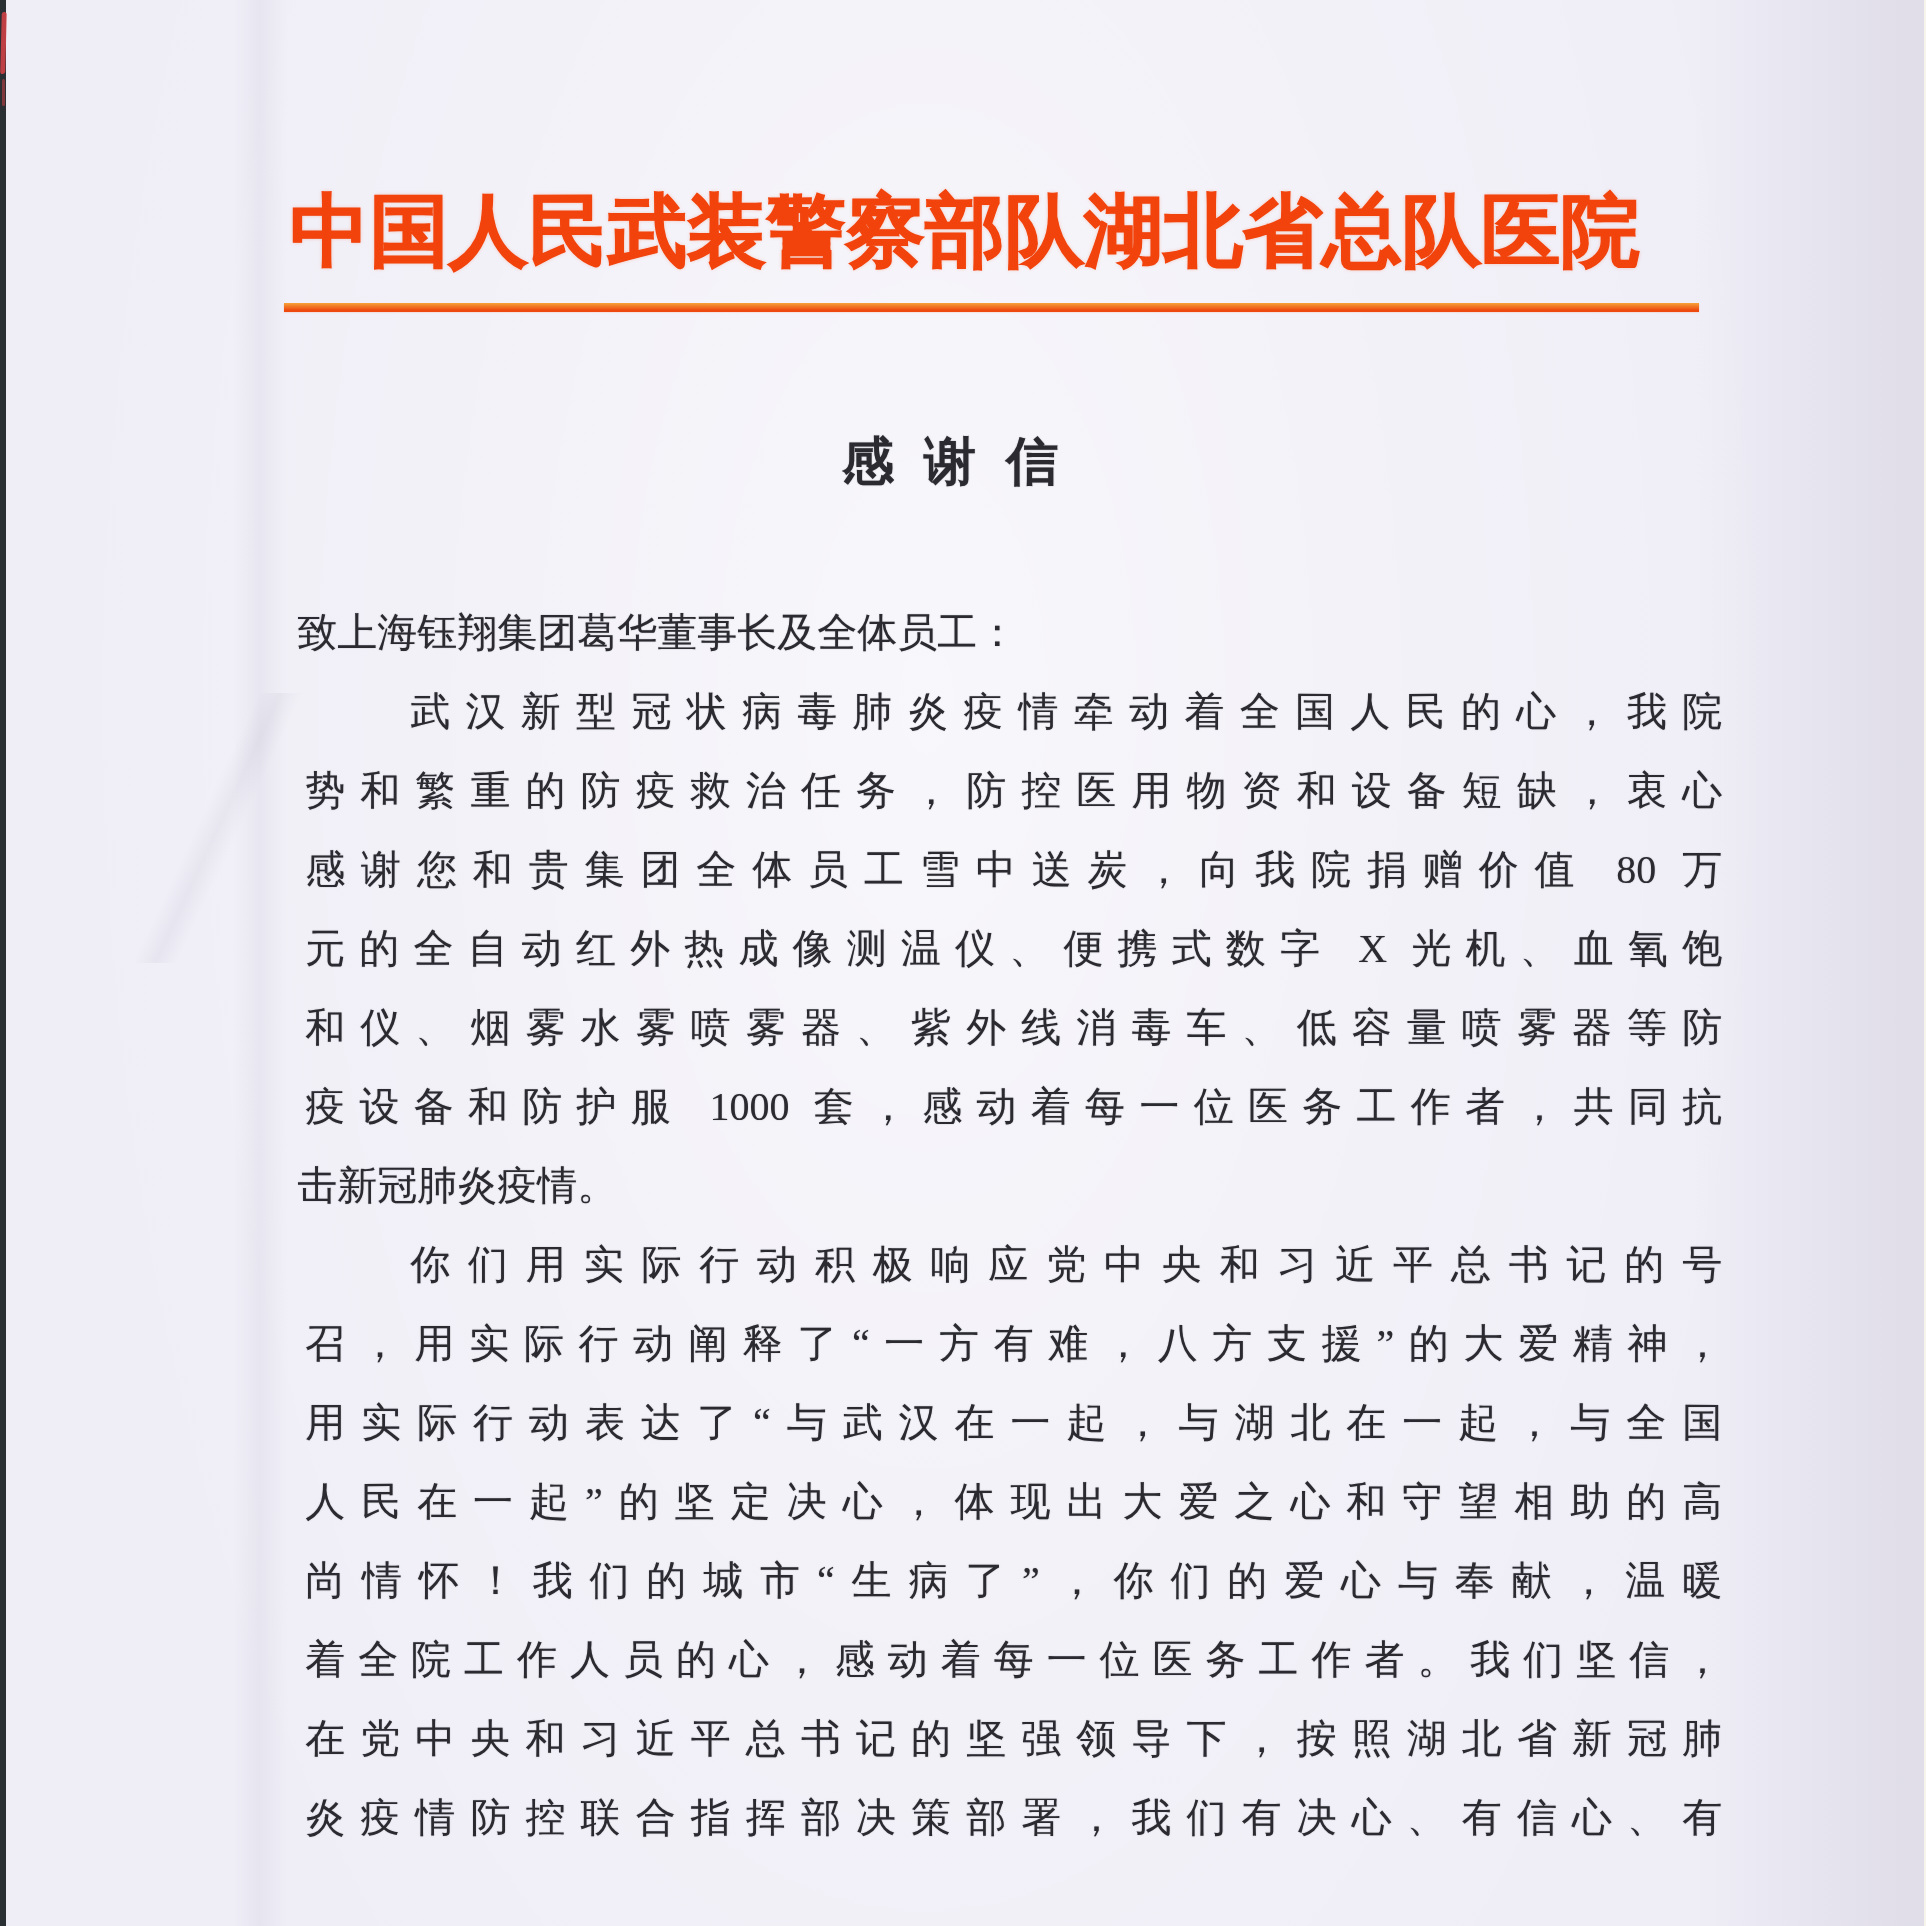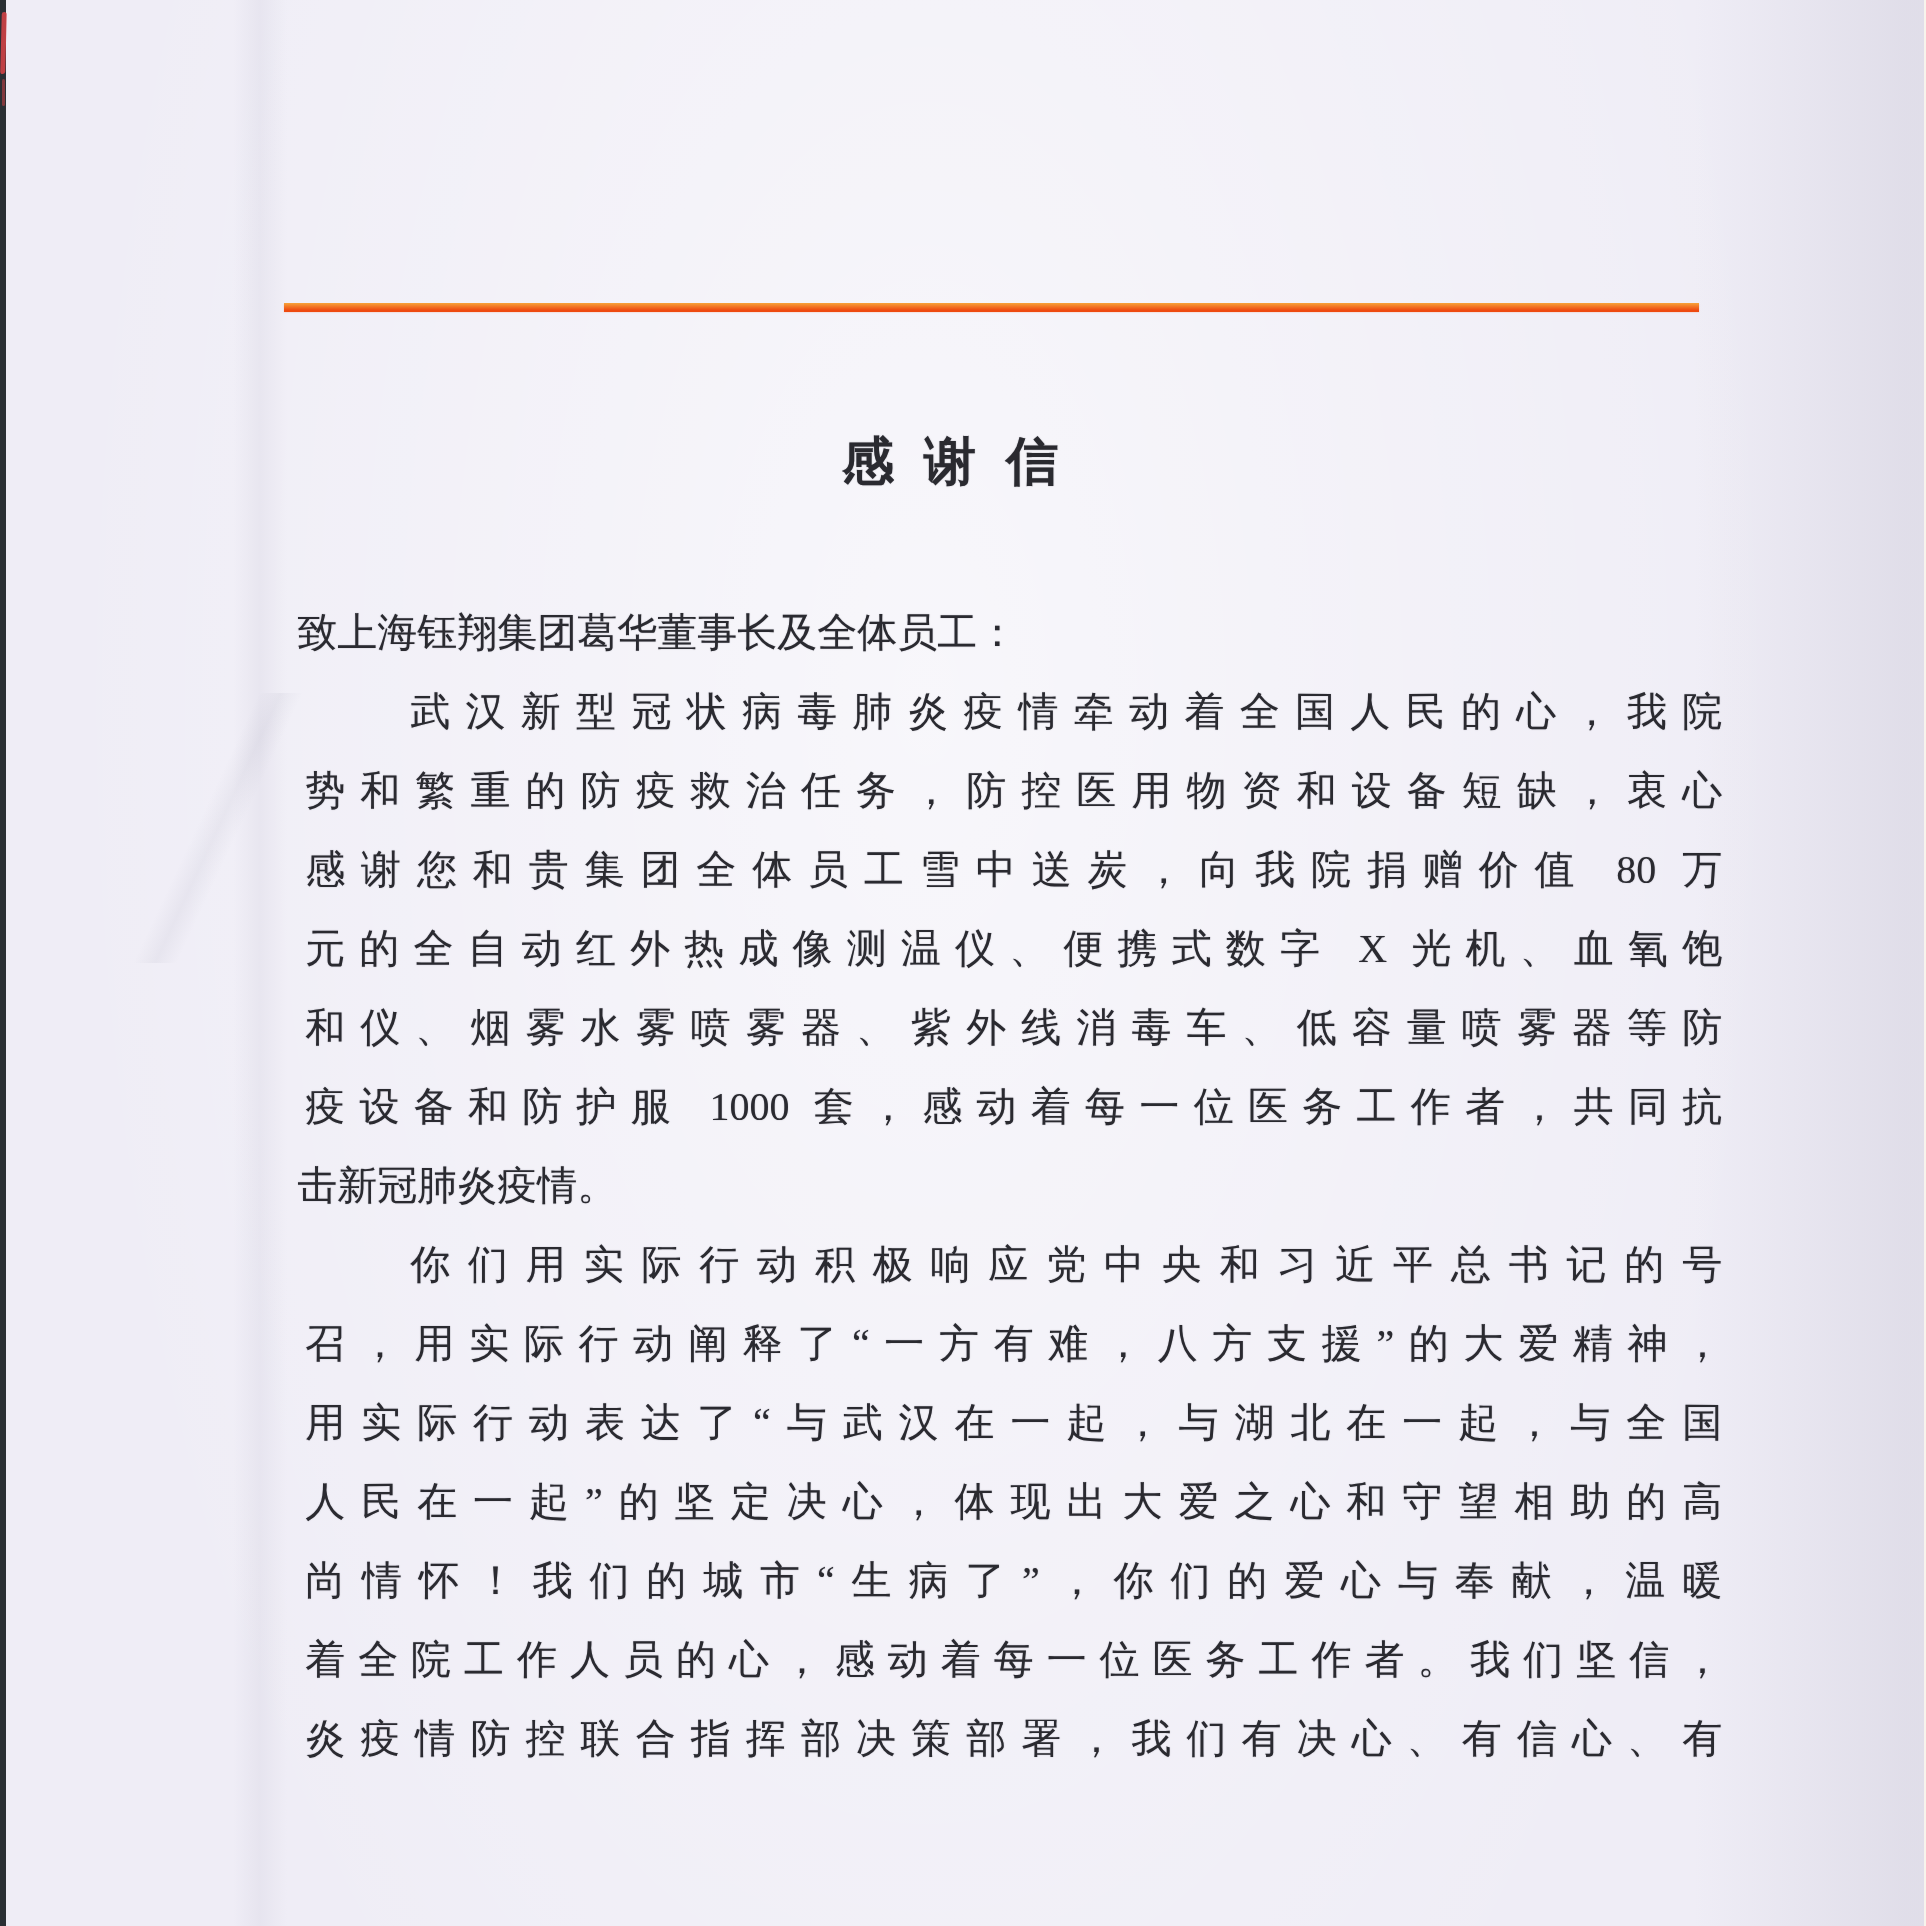--- a/index.html
+++ b/index.html
@@ -62,39 +62,41 @@
 </style>
 </head>
 <body>
 
 <div class="page">
 
   <div class="paper">
     <div class="scan-band"></div>
     <div class="crease"></div>
 
+    <h1 class="org-title">中国人民武装警察部队湖北省总队医院</h1>
     <div class="org-rule"></div>
 
     <h2 class="letter-title">感谢信</h2>
 
     <div class="body-lines">
         <div class="line">致上海钰翔集团葛华董事长及全体员工：</div>
         <div class="line fill ind">武汉新型冠状病毒肺炎疫情牵动着全国人民的心，我院</div>
         <div class="line fill">势和繁重的防疫救治任务，防控医用物资和设备短缺，衷心</div>
         <div class="line fill">感谢您和贵集团全体员工雪中送炭，向我院捐赠价值 80 万</div>
         <div class="line fill">元的全自动红外热成像测温仪、便携式数字 X 光机、血氧饱</div>
         <div class="line fill">和仪、烟雾水雾喷雾器、紫外线消毒车、低容量喷雾器等防</div>
         <div class="line fill">疫设备和防护服 1000 套，感动着每一位医务工作者，共同抗</div>
         <div class="line">击新冠肺炎疫情。</div>
         <div class="line fill ind">你们用实际行动积极响应党中央和习近平总书记的号</div>
         <div class="line fill">召，用实际行动阐释了“一方有难，八方支援”的大爱精神，</div>
         <div class="line fill">用实际行动表达了“与武汉在一起，与湖北在一起，与全国</div>
         <div class="line fill">人民在一起”的坚定决心，体现出大爱之心和守望相助的高</div>
         <div class="line fill">尚情怀！我们的城市“生病了”，你们的爱心与奉献，温暖</div>
         <div class="line fill">着全院工作人员的心，感动着每一位医务工作者。我们坚信，</div>
+        <div class="line fill">在党中央和习近平总书记的坚强领导下，按照湖北省新冠肺</div>
         <div class="line fill">炎疫情防控联合指挥部决策部署，我们有决心、有信心、有</div>
       </div>
 
   </div>
 
   <div class="scanner-right"></div>
 
   <div class="edge-left"></div>
 
   <div class="red-smudge a"></div>

